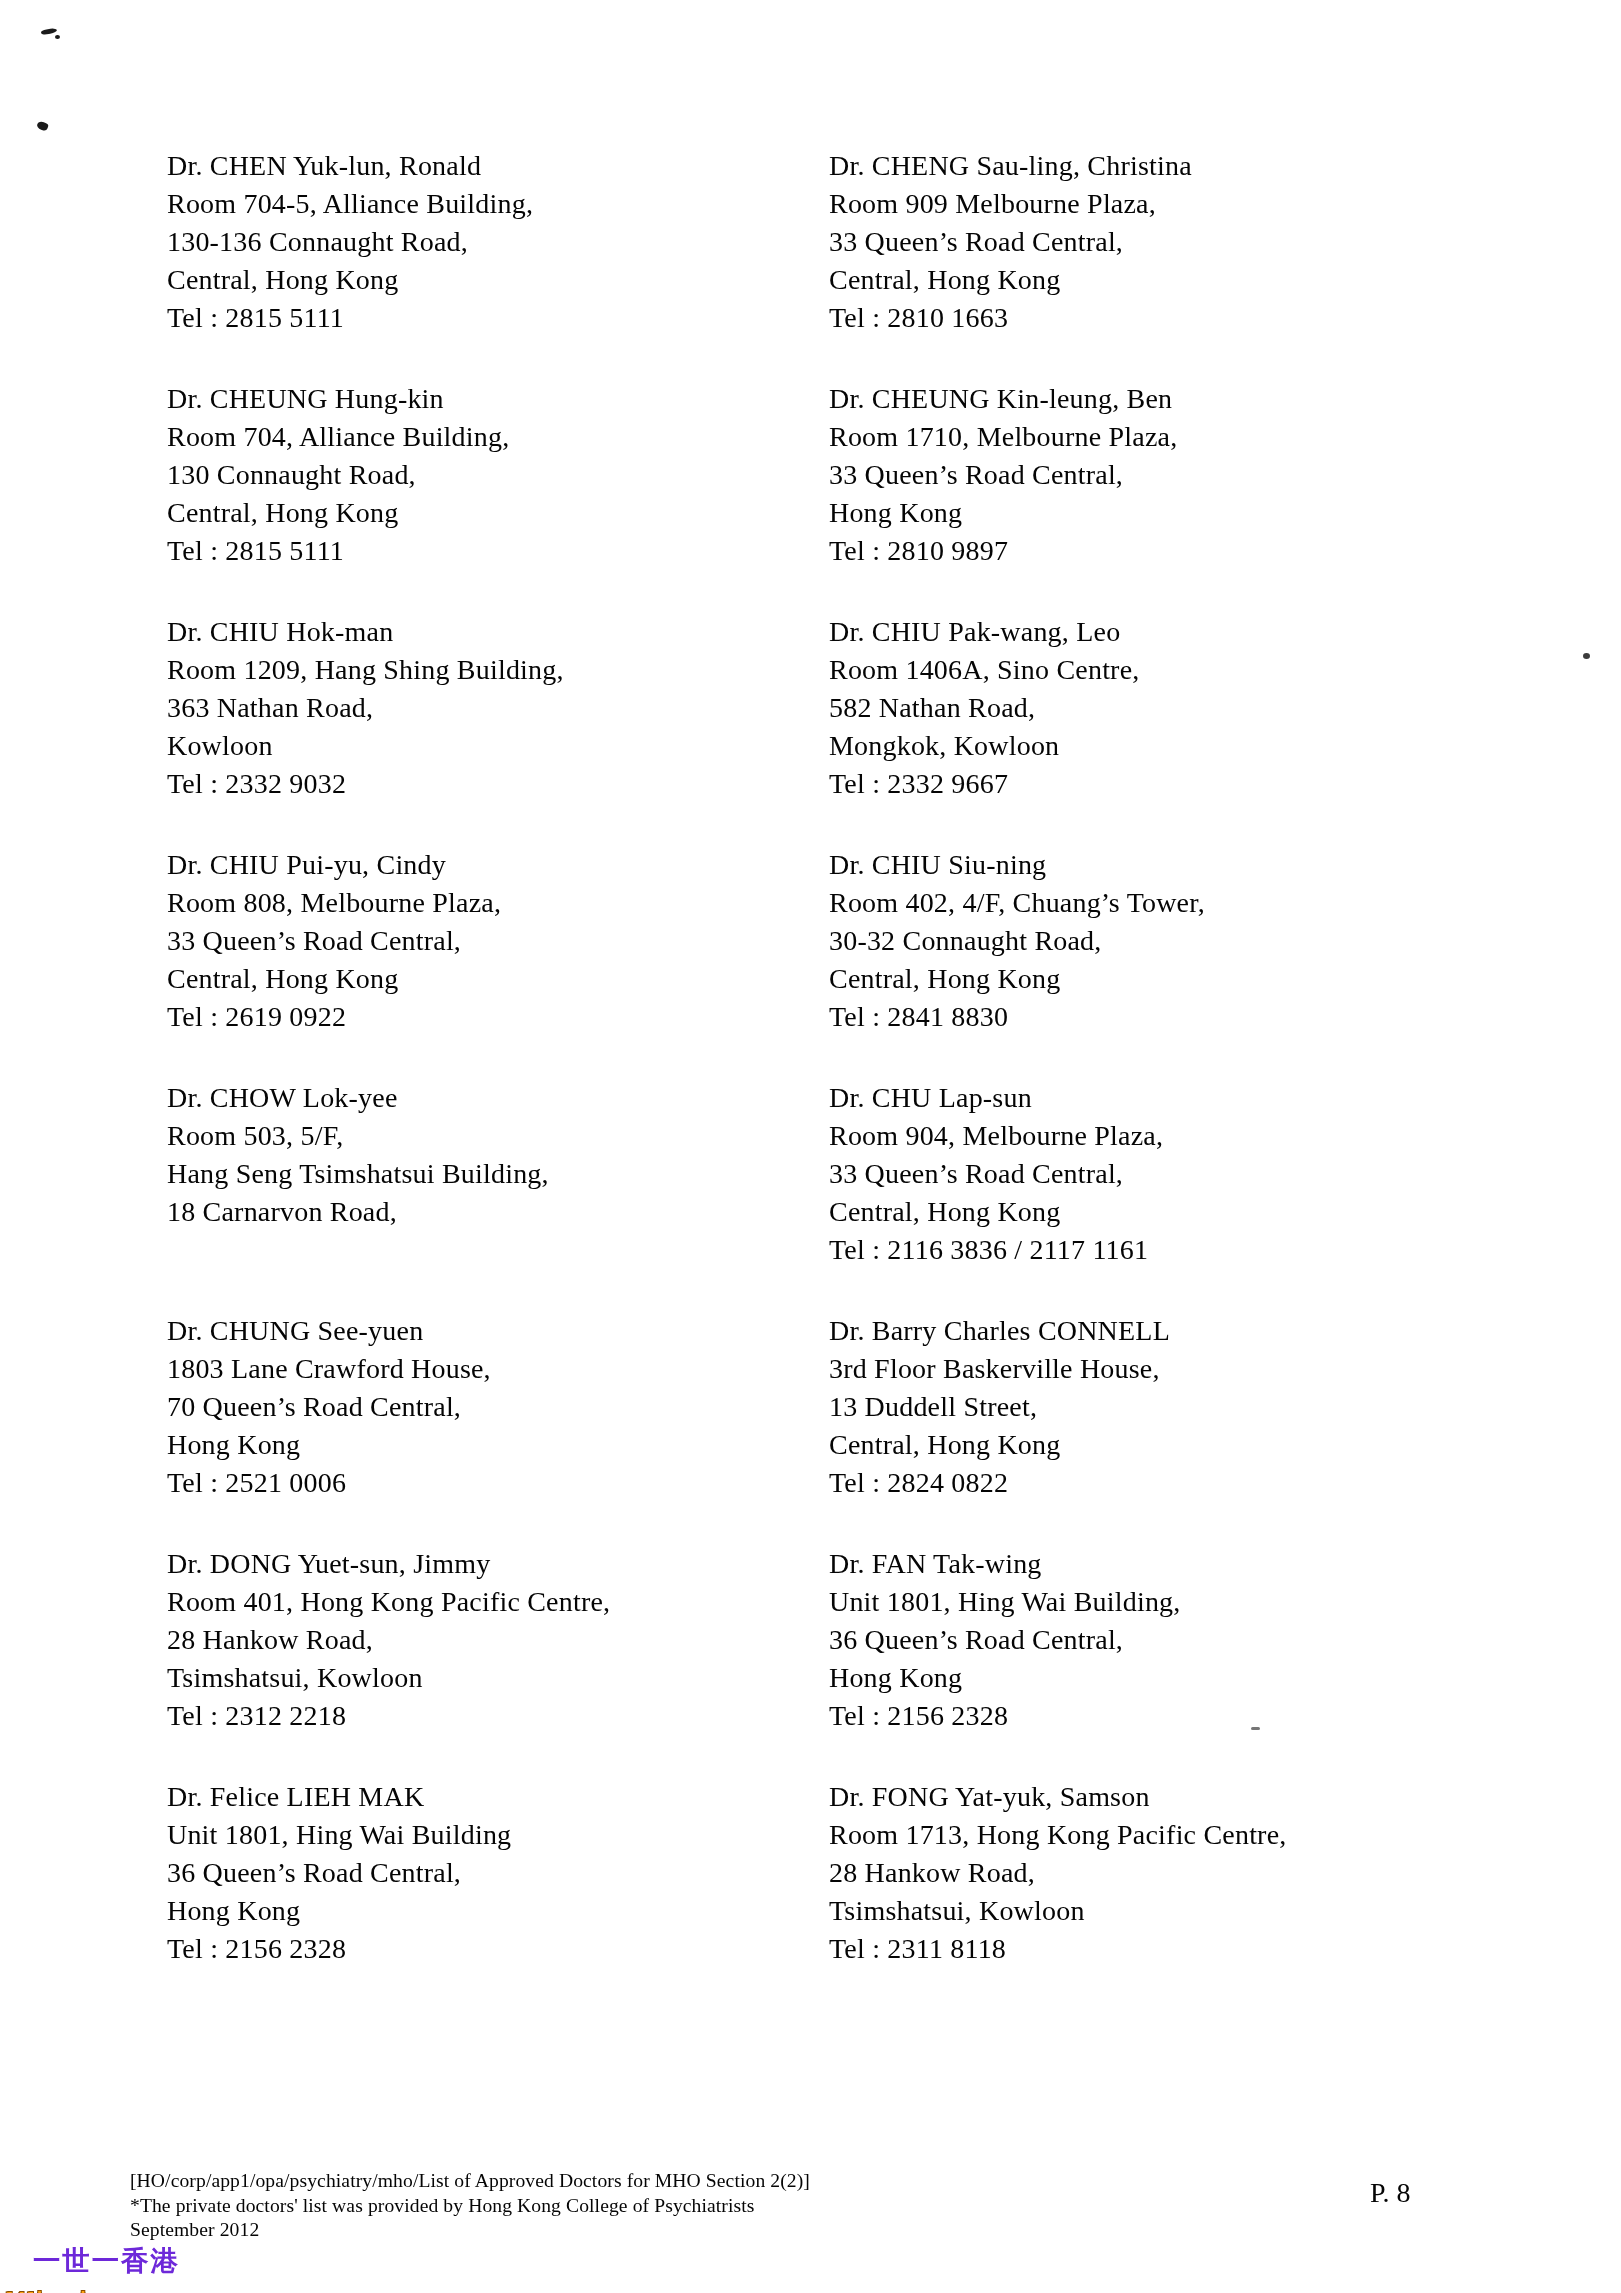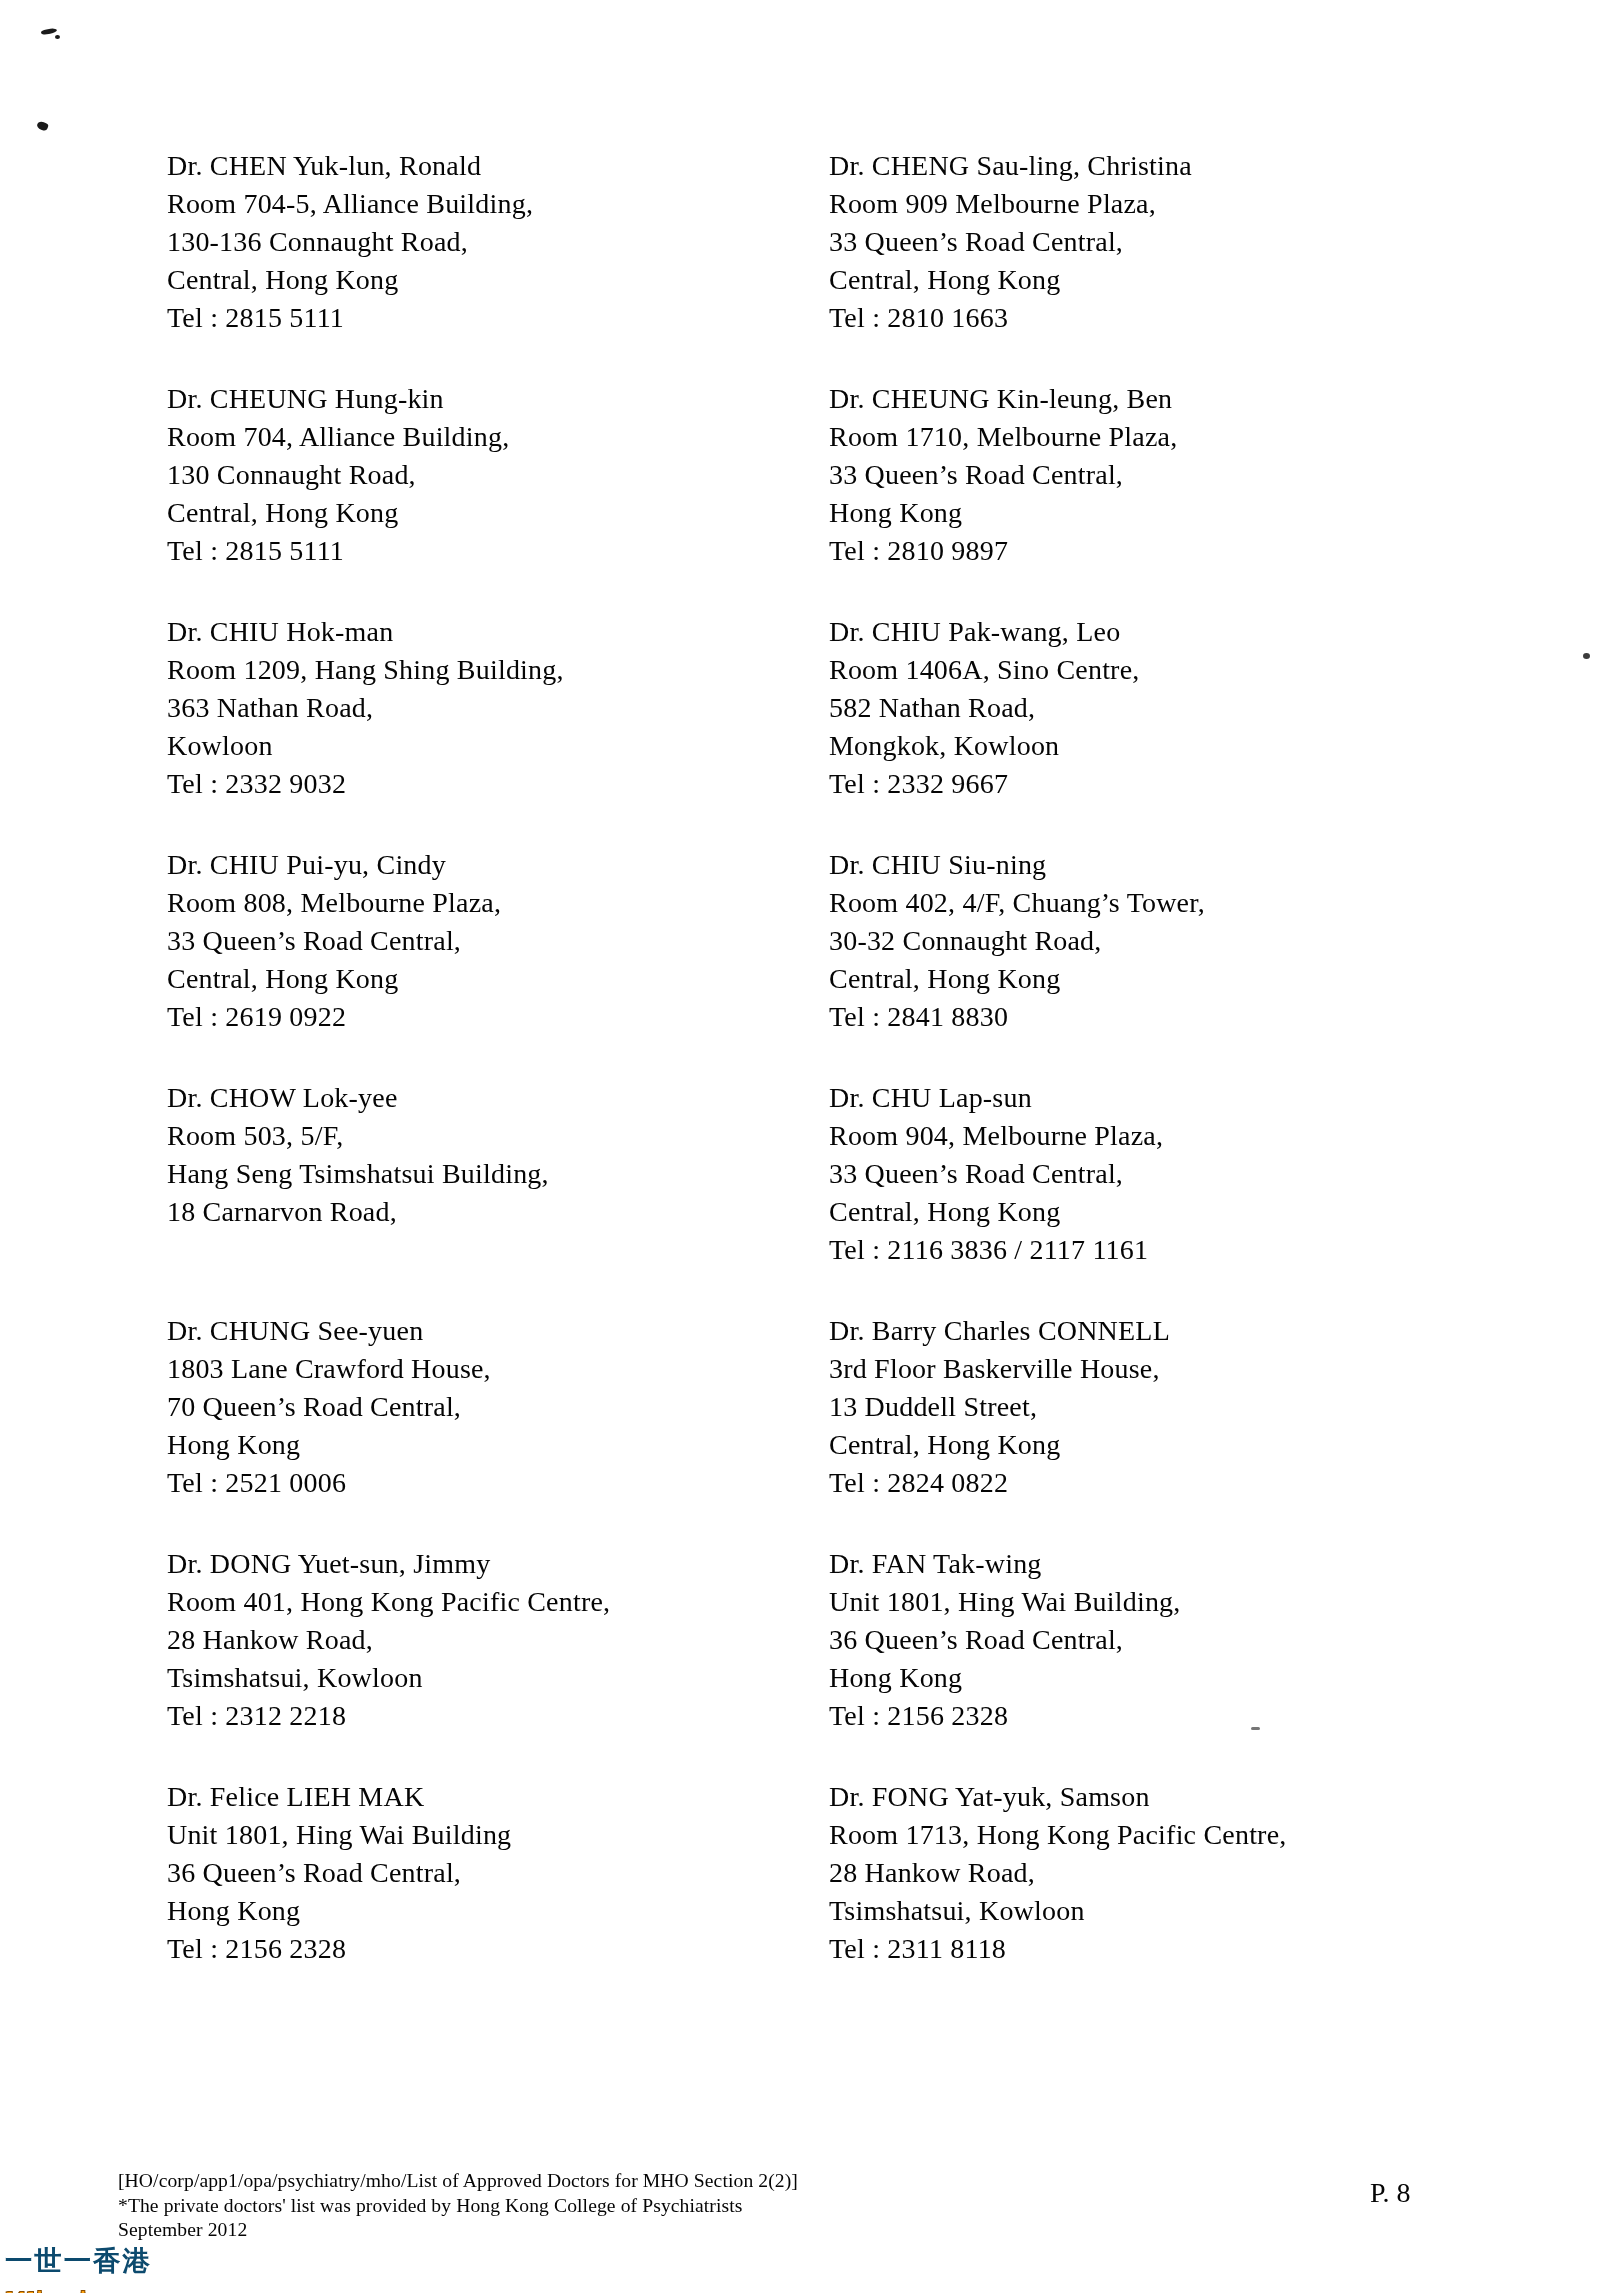--- a/index.html
+++ b/index.html
@@ -35,21 +35,21 @@
     flex: 1;
   }
   .line {
     font-size: 28px;
     line-height: 38px;
     white-space: nowrap;
     letter-spacing: 0.2px;
   }
   .footer {
     position: absolute;
-    left: 118px;
+    left: 130px;
     top: 2169px;
     font-size: 19.6px;
     line-height: 24.5px;
     letter-spacing: 0.1px;
   }
   .page-number {
     position: absolute;
     left: 1370px;
     top: 2177px;
     font-size: 28px;
@@ -58,28 +58,29 @@
     position: absolute;
     left: 4.9px;
     top: 2247px;
     font-family: "DejaVu Sans", sans-serif;
     line-height: 1;
   }
   .watermark .wm-cn {
     font-size: 27.4px;
     font-weight: bold;
     letter-spacing: 2px;
-    color: #0c4a6e;
+    color: #6d28d9;
     text-shadow:
       -1px -1px 0 #a85m00,
       -1px -1px 0 #a85a00,
        1px -1px 0 #a85a00,
       -1px  1px 0 #7d4a00,
        1px  1px 0 #7d4a00,
        2px  2px 1px #6b3e00;
+    margin-left: 28px;
   }
   .watermark .wm-url {
     margin-top: 16px;
     font-size: 14.7px;
     font-weight: bold;
     letter-spacing: 0.5px;
     color: #ffa30f;
     text-shadow:
       -1px -1px 0 #8a4d00,
        1px -1px 0 #8a4d00,

